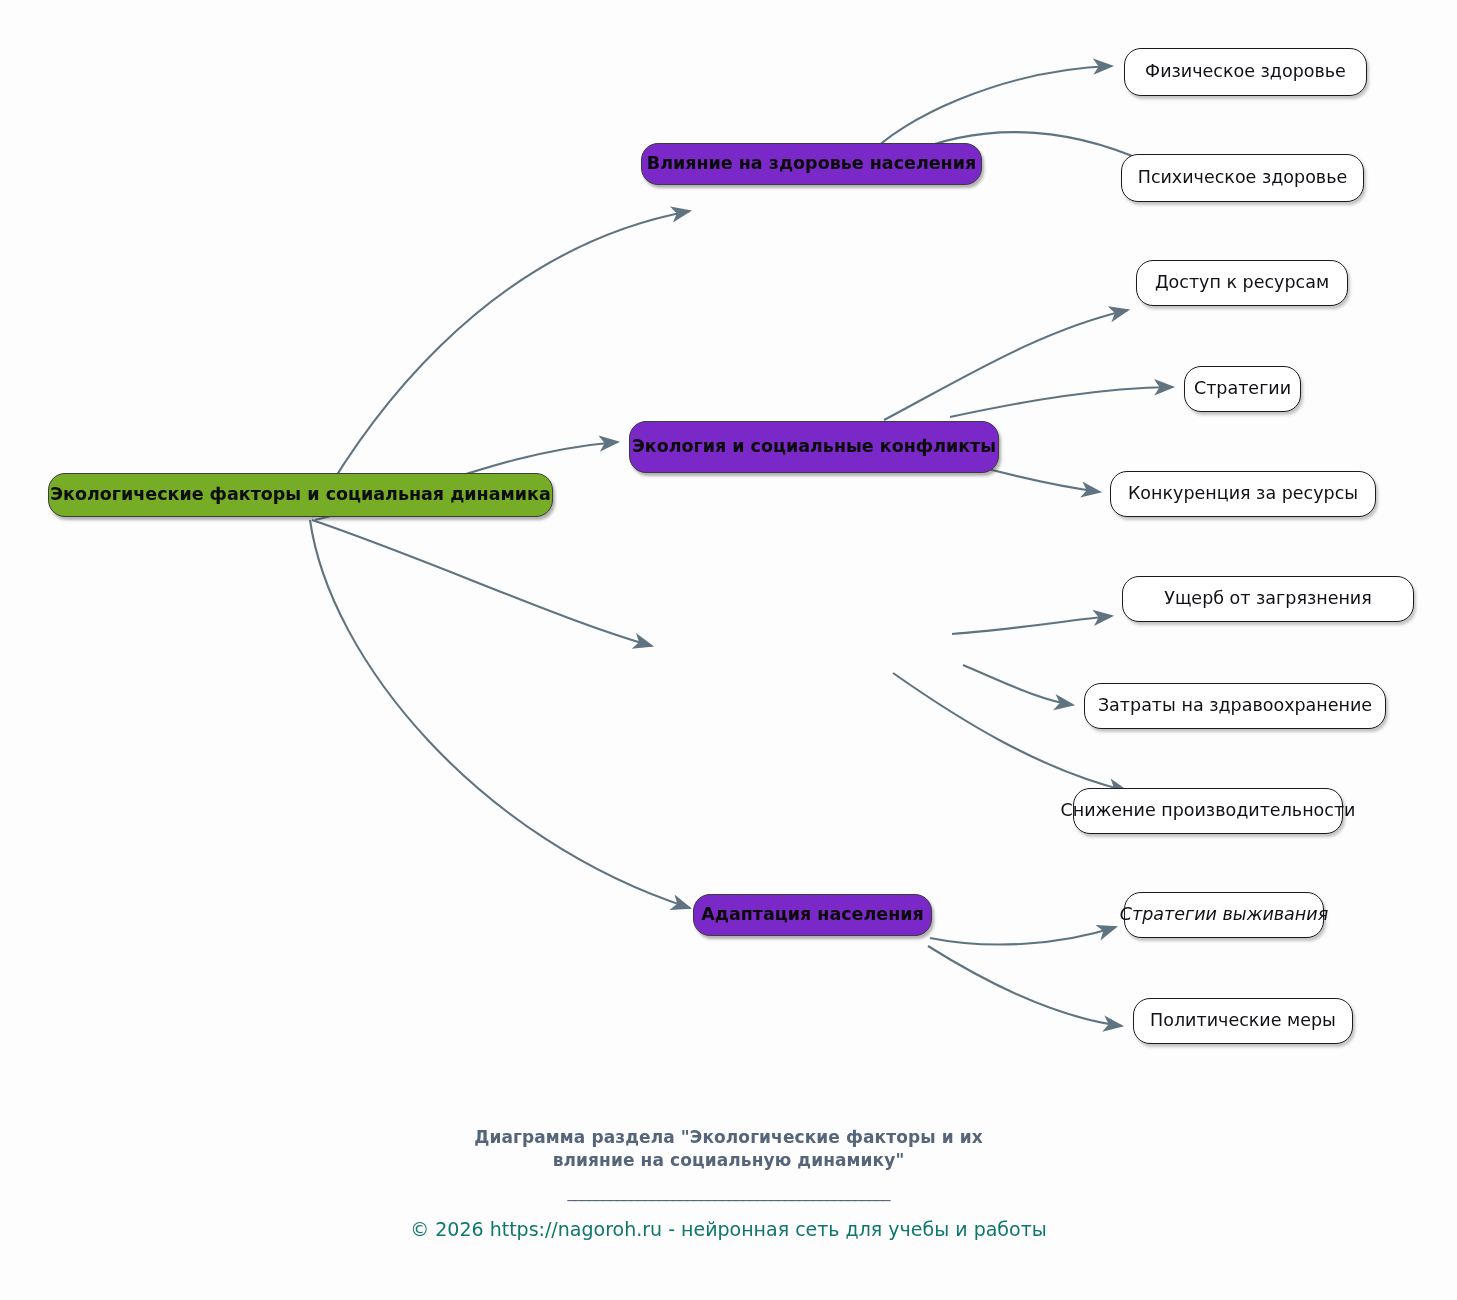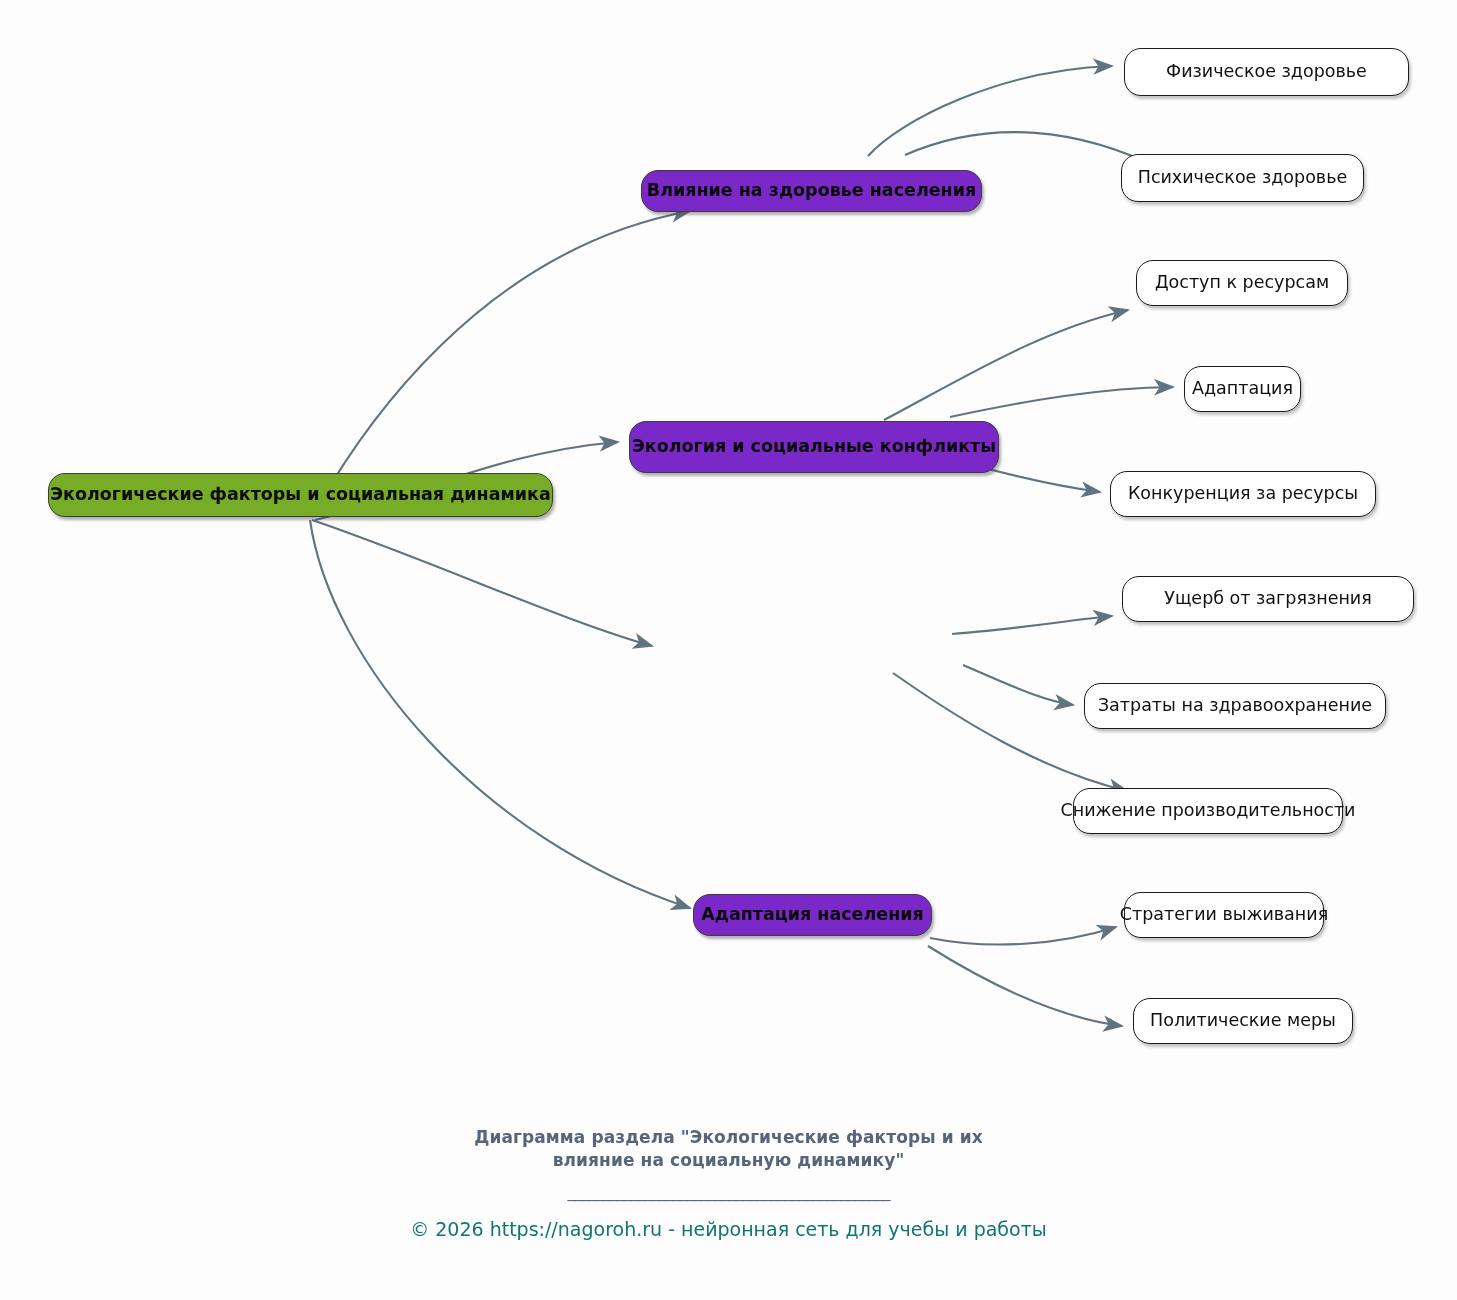--- a/index.html
+++ b/index.html
@@ -116,57 +116,57 @@
 
       <path d="M930,938 C990,950 1060,945 1116,927"></path>
       <path d="M928,946 C990,985 1060,1018 1122,1026"></path>
     </g>
   </svg>
 
   <div class="node node-root" style="left:48px; top:473px; width:505px; height:44px;">
     <span>Экологические факторы и социальная динамика</span>
   </div>
 
-  <div class="node node-branch" style="left:641px; top:170px; width:341px; height:42px;">
+  <div class="node node-branch" style="left:641px; top:143px; width:341px; height:42px;">
     <span>Влияние на здоровье населения</span>
   </div>
-  <div class="node node-leaf" style="left:1124px; top:48px; width:285px; height:48px;">
+  <div class="node node-leaf" style="left:1124px; top:48px; width:243px; height:48px;">
     <span>Физическое здоровье</span>
   </div>
   <div class="node node-leaf" style="left:1121px; top:154px; width:243px; height:48px;">
     <span>Психическое здоровье</span>
   </div>
 
   <div class="node node-branch" style="left:629px; top:421px; width:370px; height:52px;">
     <span>Экология и социальные конфликты</span>
   </div>
   <div class="node node-leaf" style="left:1136px; top:260px; width:212px; height:46px;">
     <span>Доступ к ресурсам</span>
   </div>
   <div class="node node-leaf" style="left:1184px; top:366px; width:117px; height:46px;">
-    <span>Адаптация</span>
+    <span>Стратегии</span>
   </div>
   <div class="node node-leaf" style="left:1110px; top:471px; width:266px; height:46px;">
     <span>Конкуренция за ресурсы</span>
   </div>
 
   <div class="node node-leaf" style="left:1122px; top:576px; width:292px; height:46px;">
     <span>Ущерб от загрязнения</span>
   </div>
   <div class="node node-leaf" style="left:1084px; top:683px; width:302px; height:46px;">
     <span>Затраты на здравоохранение</span>
   </div>
   <div class="node node-leaf" style="left:1073px; top:788px; width:270px; height:46px;">
     <span>Снижение производительности</span>
   </div>
 
   <div class="node node-branch" style="left:693px; top:894px; width:239px; height:42px;">
     <span>Адаптация населения</span>
   </div>
-  <div class="node node-leaf" style="left:1124px; top:892px; width:200px; height:46px;">
+  <div class="node node-leaf" style="left:1124px; top:892px; width:200px; height:46px;font-style:italic;">
     <span>Стратегии выживания</span>
   </div>
   <div class="node node-leaf" style="left:1133px; top:998px; width:220px; height:46px;">
     <span>Политические меры</span>
   </div>
 
   <div id="footer" style="top:1126px;">
     <div class="footer-title">
       <div>Диаграмма раздела "Экологические факторы и их</div>
       <div>влияние на социальную динамику"</div>

